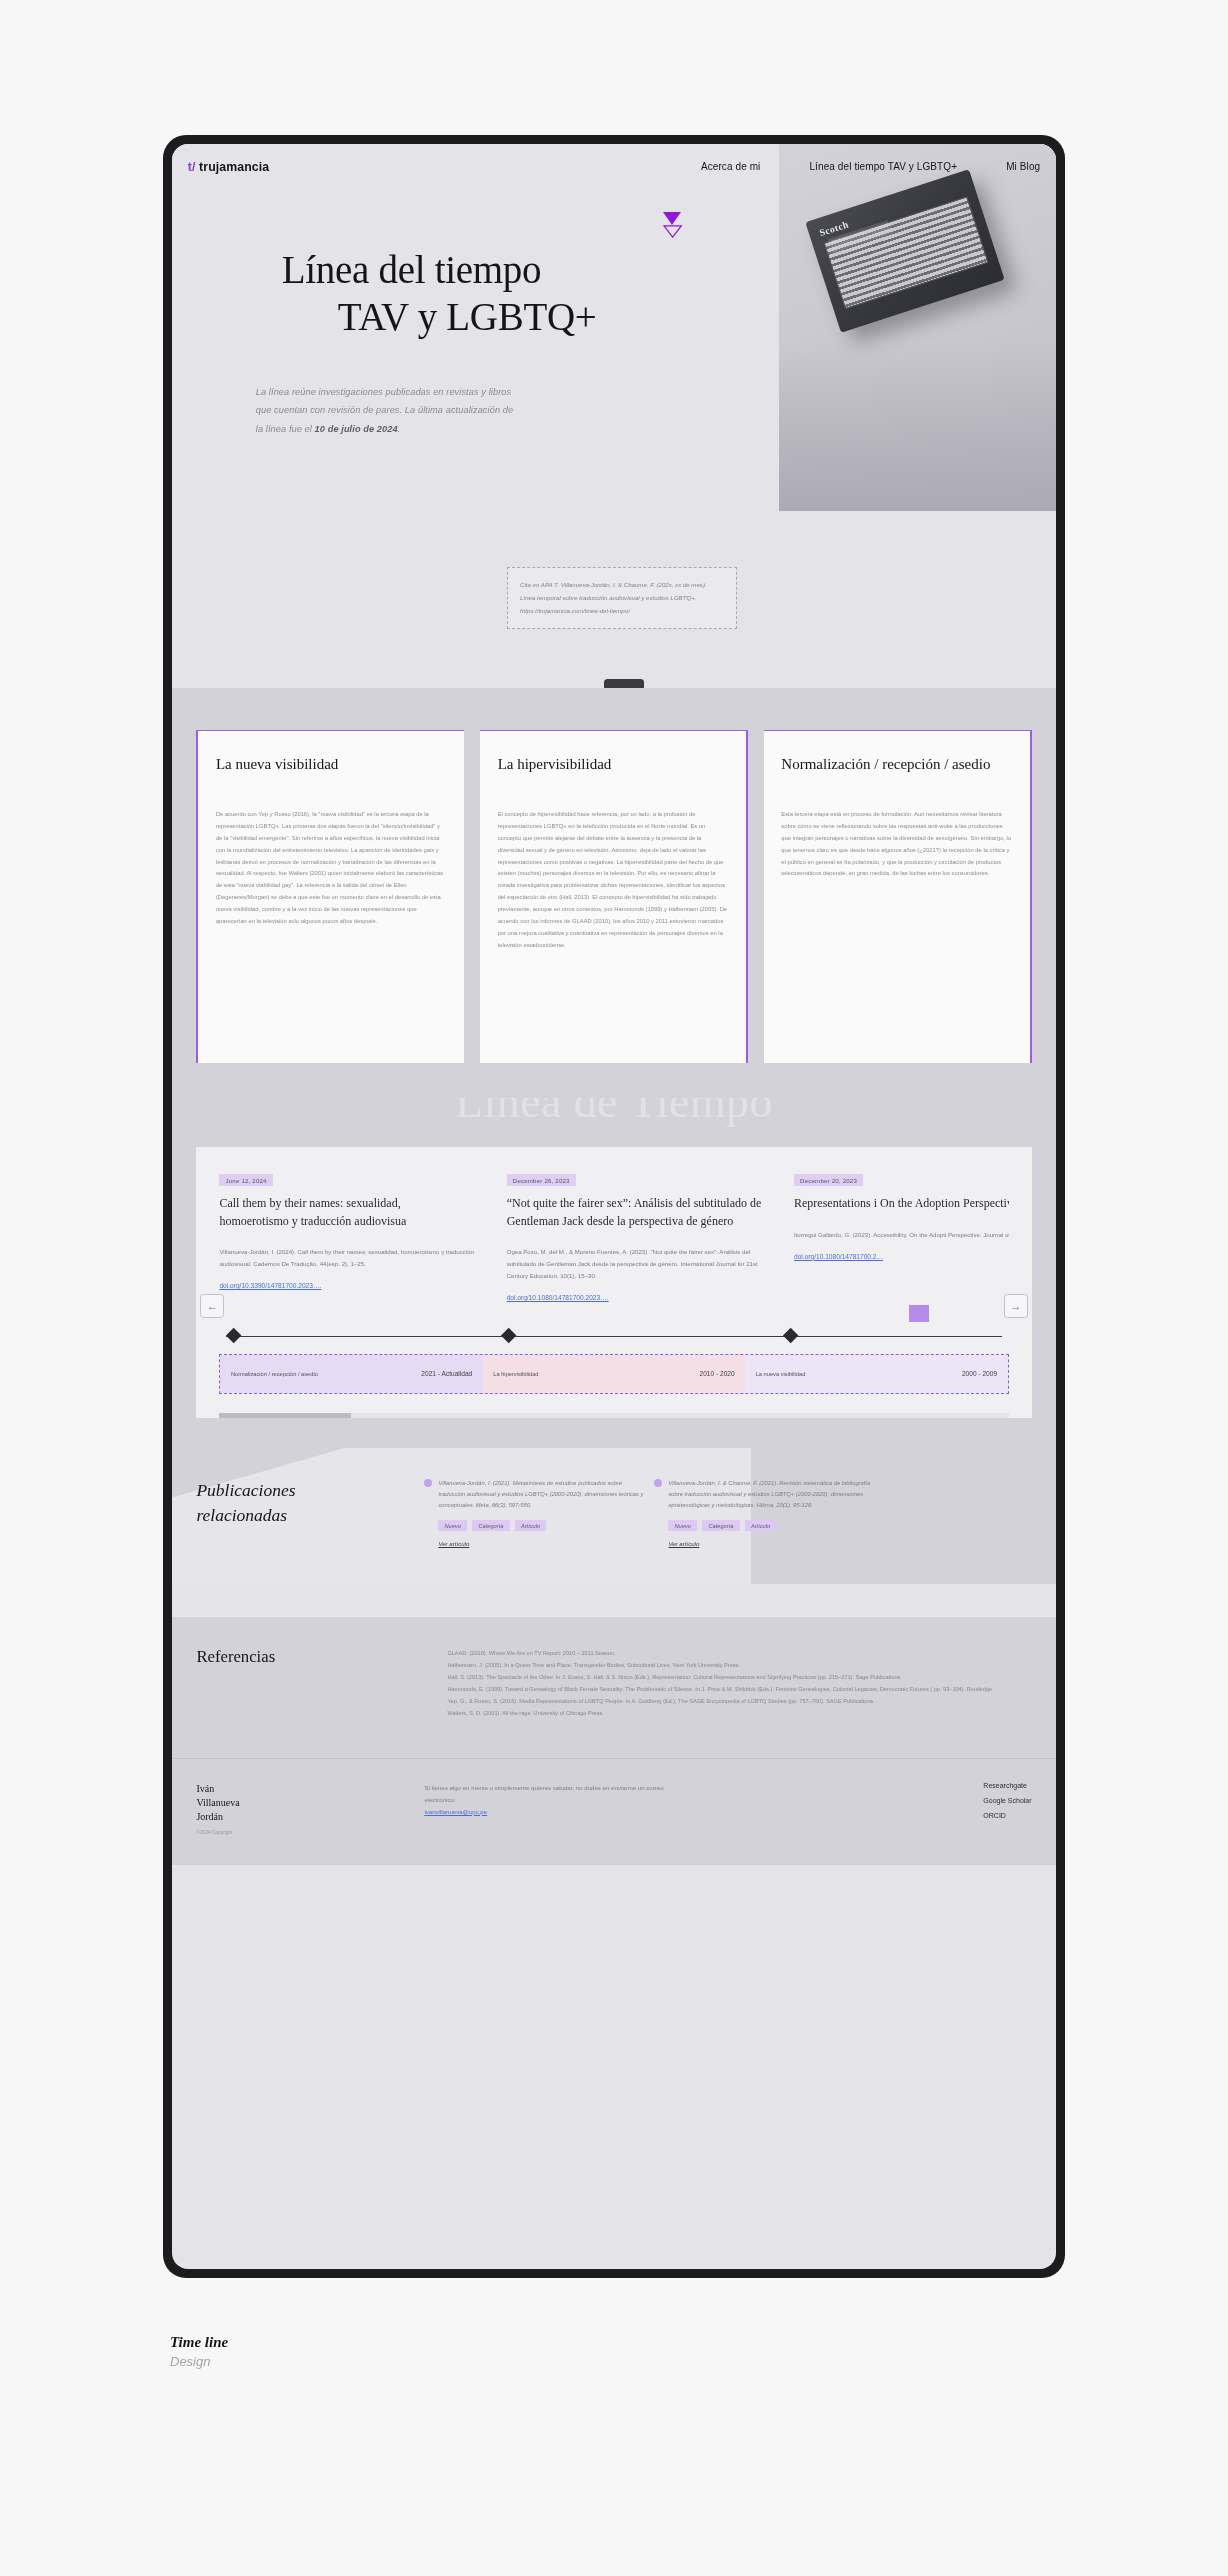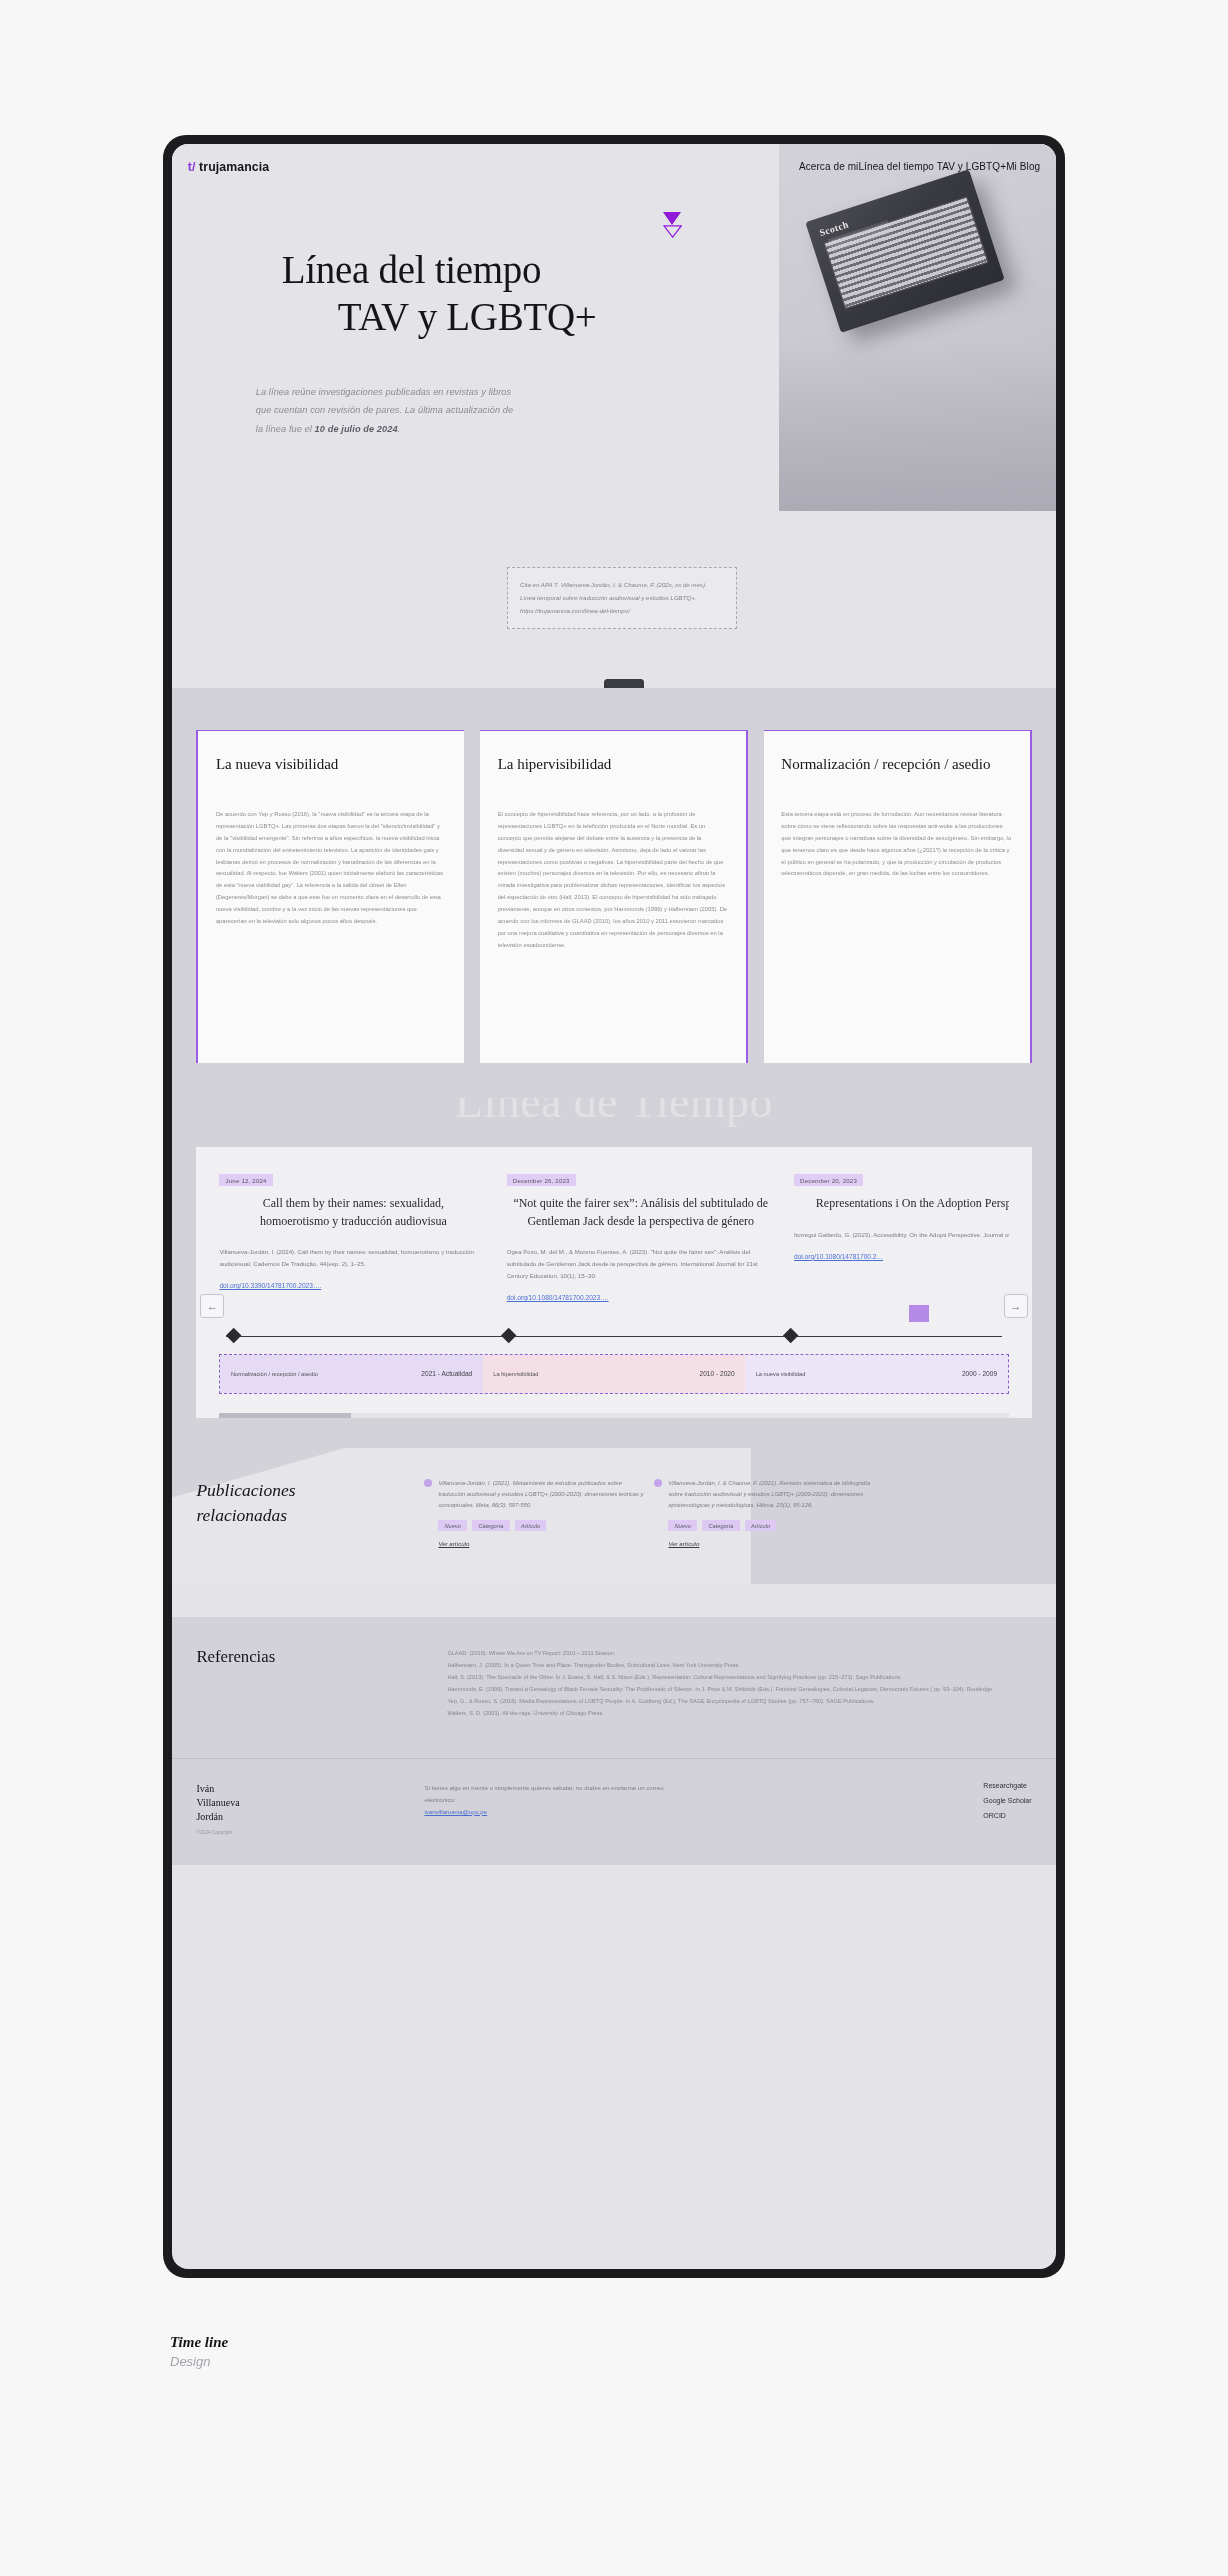--- a/index.html
+++ b/index.html
@@ -30,21 +30,21 @@
 
   
   .nav {
     height: 46px;
     display: flex; align-items: center;
     padding: 0 16px;
     position: relative; z-index: 30;
   }
   .logo { font-size: 12.3px; font-weight: 700; color: #15141a; letter-spacing: 0.1px; }
   .logo .slash { color: #8b3ddb; font-weight: 700; }
-  .nav-links { margin-left: auto; display: flex; }
+  .nav-links { margin-left: auto; display: flex; gap: 49px; }
   .nav-links a {
     font-size: 10px; color: #15141a; text-decoration: none;
     letter-spacing: 0.1px;
   }
 
   
   .hero {
     position: relative;
     height: 544px;
     background: #e4e3e8;
@@ -178,21 +178,21 @@
   .tl-cards { display:flex; gap: 19.3px; overflow:hidden; }
   .tl-card { width: 268px; flex: 0 0 268px; }
   .tl-card.clip { overflow: hidden; }
   .date-pill {
     display:inline-block; background:#e0cdf5; color:#56555f;
     font-size: 6.1px; padding: 2.6px 6.1px; letter-spacing:0.2px;
   }
   .tl-card h4 {
     font-family:"Liberation Serif", serif; font-weight:400;
     font-size: 12px; line-height: 1.45; color:#2a2930;
-    margin-top: 8.8px; white-space: nowrap; text-align: center;
+    margin-top: 8.8px; white-space: nowrap;
   }
   .tl-card h4.wrap { white-space: normal; }
   .tl-ref {
     margin-top: 16px; font-size: 6.1px; line-height: 1.95; color:#7d7c86;
   }
   .tl-doi {
     margin-top: 12.3px; font-size: 6.6px; color:#4a6fd4;
     text-decoration: underline; display:inline-block;
   }
   .arrow-btn {

